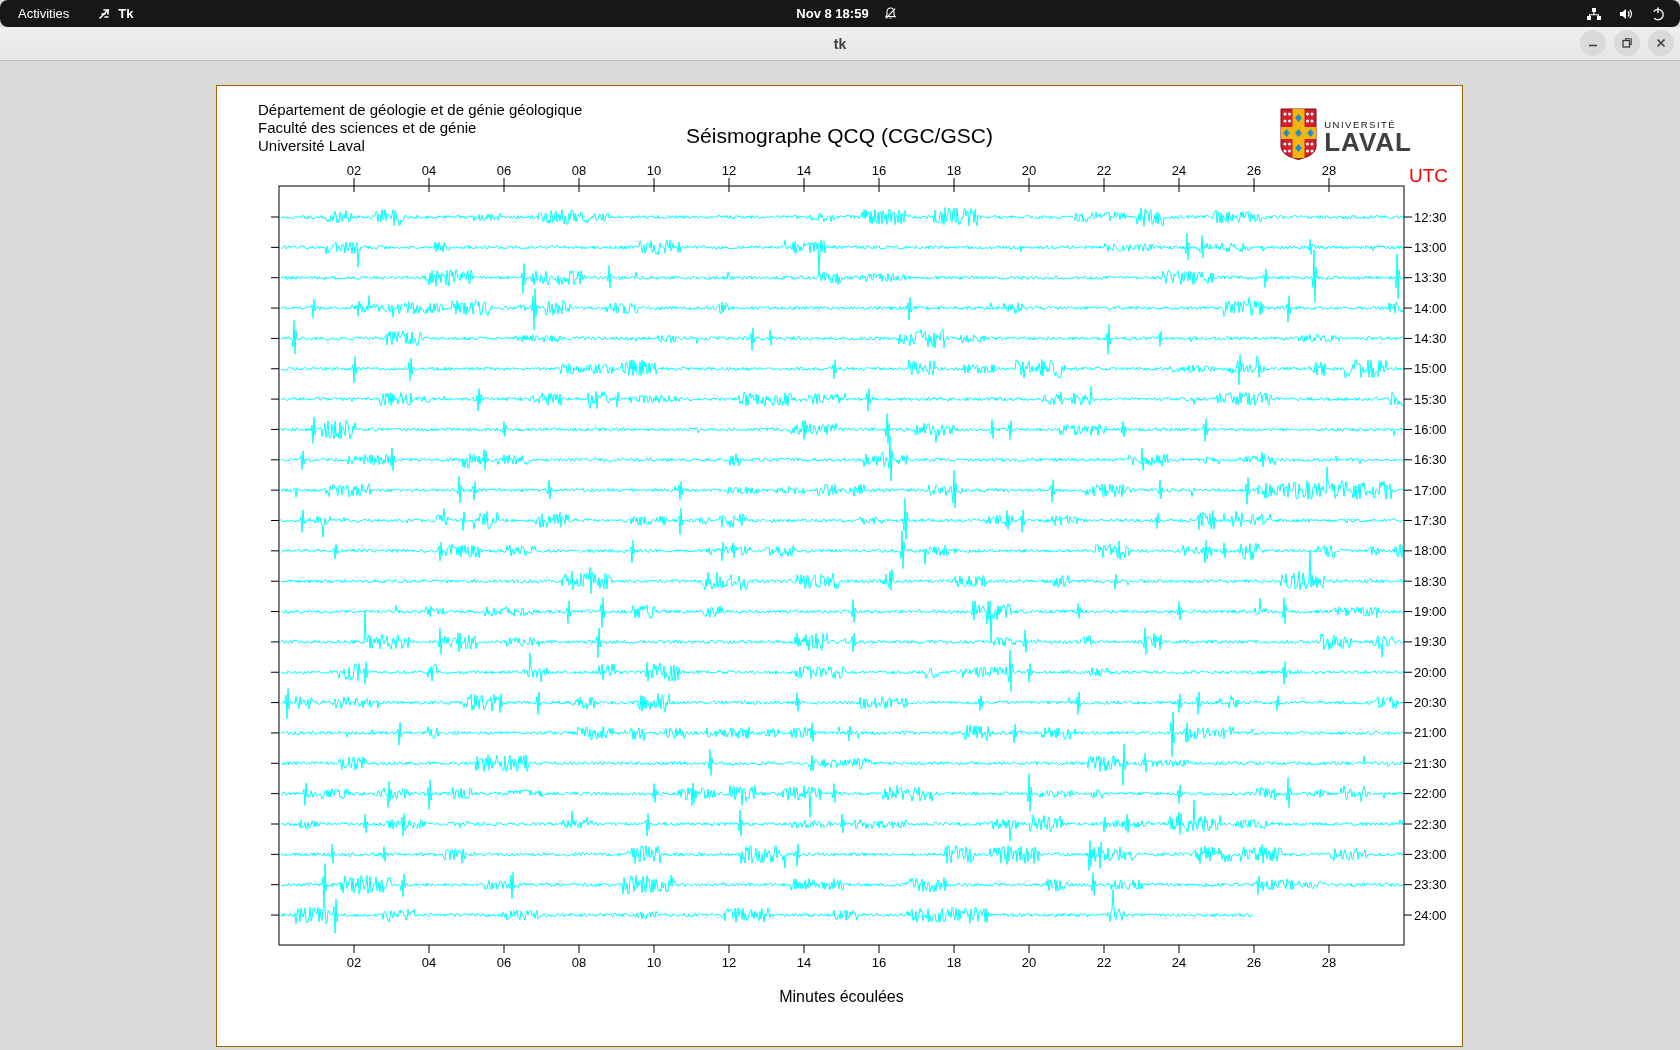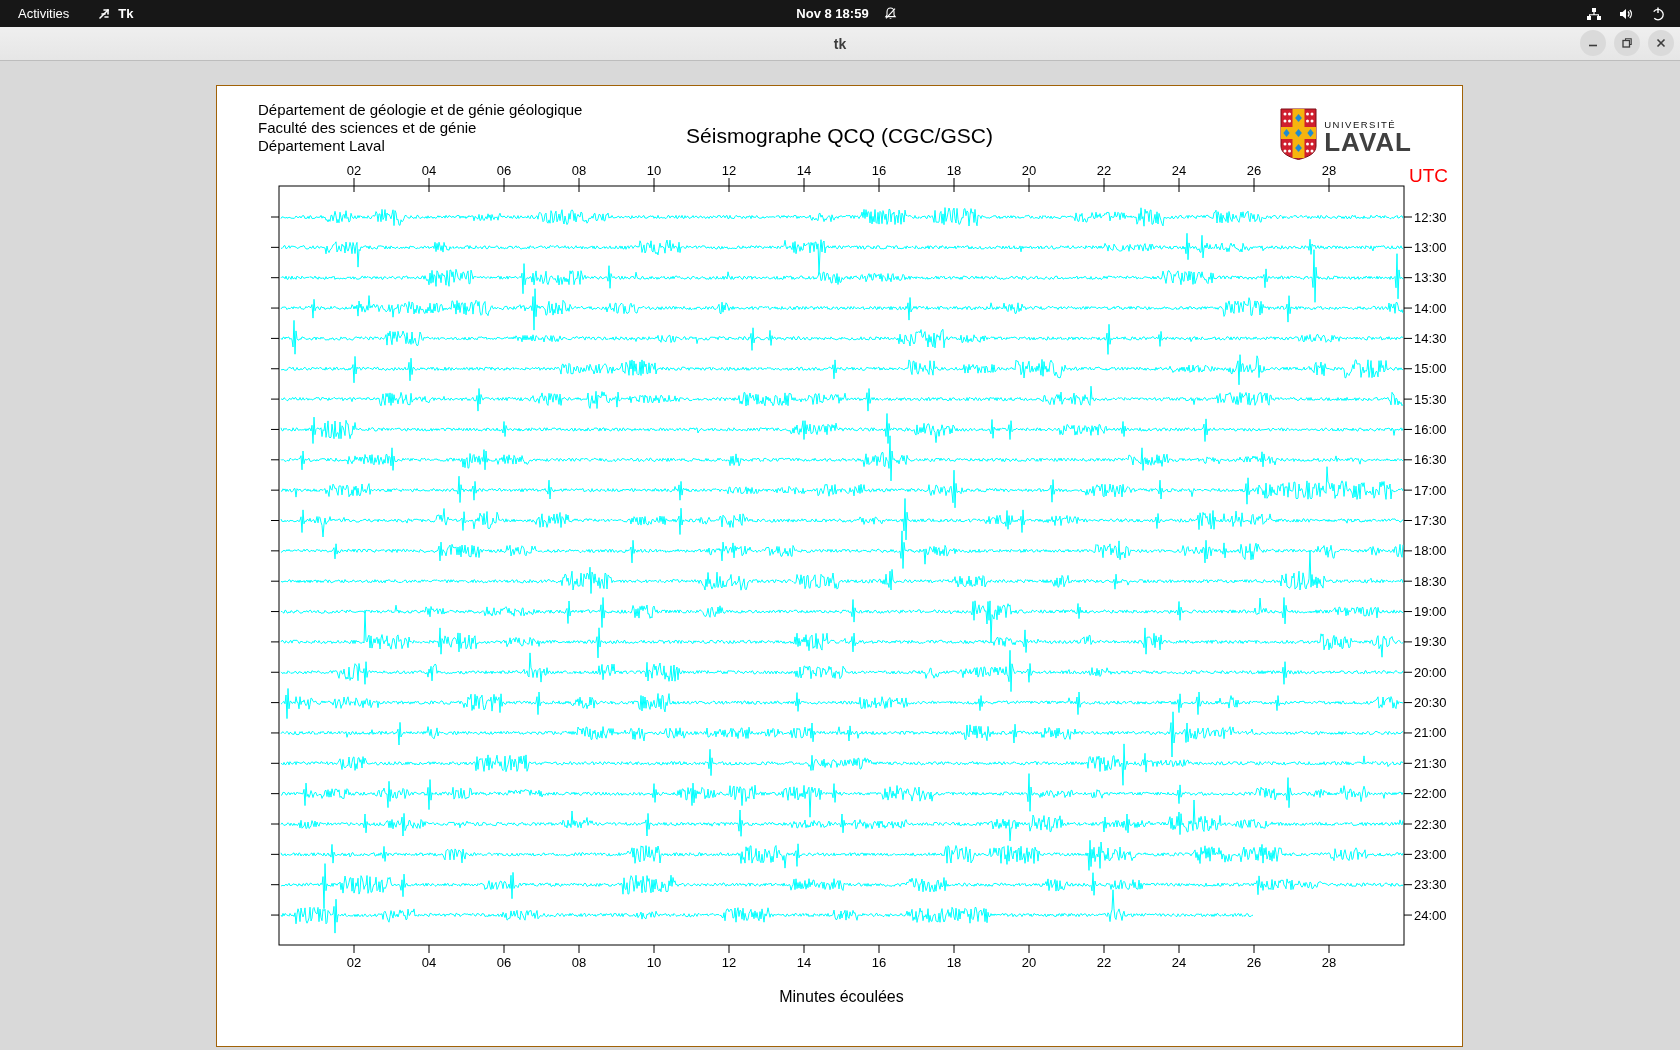--- a/index.html
+++ b/index.html
@@ -1,20 +1,20 @@
 <!DOCTYPE html>
 <html><head>
 <meta charset="utf-8">
 <style>
   html,body{margin:0;padding:0;background:#555;}
   .screen{position:relative;width:1680px;height:1050px;overflow:hidden;
           font-family:"Liberation Sans",sans-serif;background:#d9d9d9;}
   
   .topbar{position:absolute;left:0;top:0;width:1680px;height:27px;background:#171717;
-          color:#fff;font-size:13px;display:flex;align-items:center;}
+          color:#fff;font-size:13px;display:flex;align-items:center;border-radius:8px;}
   .topbar .left{position:absolute;left:0;top:0;height:27px;display:flex;align-items:center;}
   .activities{padding:0 18px;height:27px;display:flex;align-items:center;cursor:default;}
   .appmenu{display:flex;align-items:center;gap:6px;padding:0 10px;height:27px;font-weight:bold;}
   .clockwrap{position:absolute;left:7px;top:0;width:100%;height:27px;display:flex;
              align-items:center;justify-content:center;gap:14px;font-weight:bold;}
   .tray{position:absolute;right:14px;top:0;height:27px;display:flex;align-items:center;gap:16px;}
   .tray svg, .appmenu svg, .clockwrap svg{display:block;}
   
   .titlebar{position:absolute;left:0;top:27px;width:1680px;height:33px;
             background:linear-gradient(#efefef,#e6e6e6);border-bottom:1px solid #bdbdbd;}
@@ -116,21 +116,21 @@
       </div>
     </div>
   </div>
 
   <div class="content">
     <div class="canvas" style="top:24px;">
 
       <div class="hdr">
         <div>Département de géologie et de génie géologique</div>
         <div>Faculté des sciences et de génie</div>
-        <div>Département Laval</div>
+        <div>Université Laval</div>
       </div>
 
       <div class="ctitle">Séismographe QCQ (CGC/GSC)</div>
 
       <div class="logo">
         <span>
           <svg width="37" height="52" viewBox="0 0 37 52">
             <path d="M1 1 H36 V38 C36 45 29 49 18.5 51.5 C8 49 1 45 1 38 Z" fill="#d01f2e" stroke="#7a0f18" stroke-width="1"></path>
             <rect x="12.5" y="1" width="12" height="49" fill="#f6b40e"></rect>
             <rect x="1" y="19" width="35" height="12" fill="#f6b40e"></rect>

